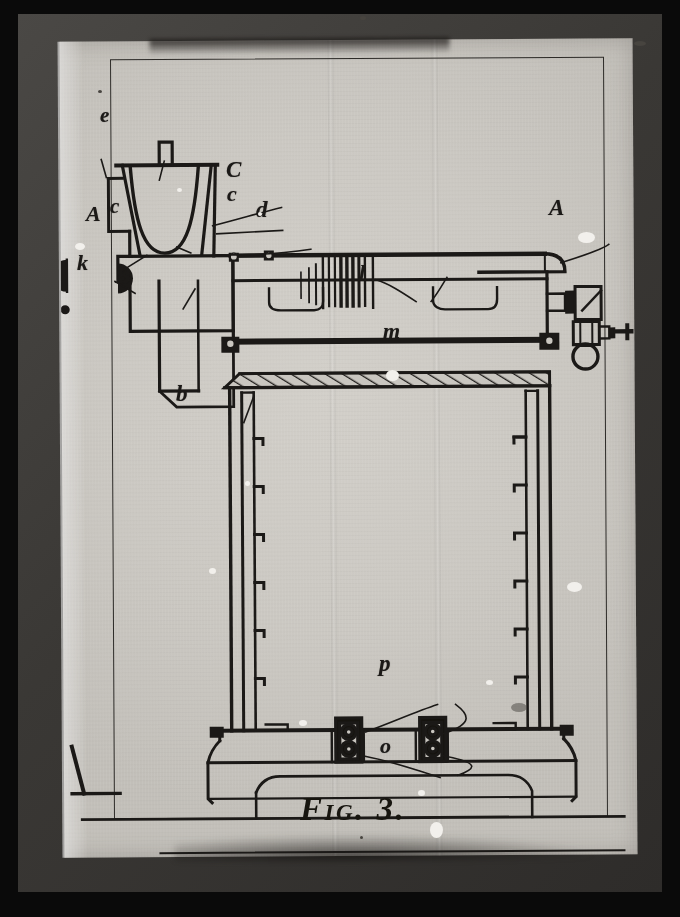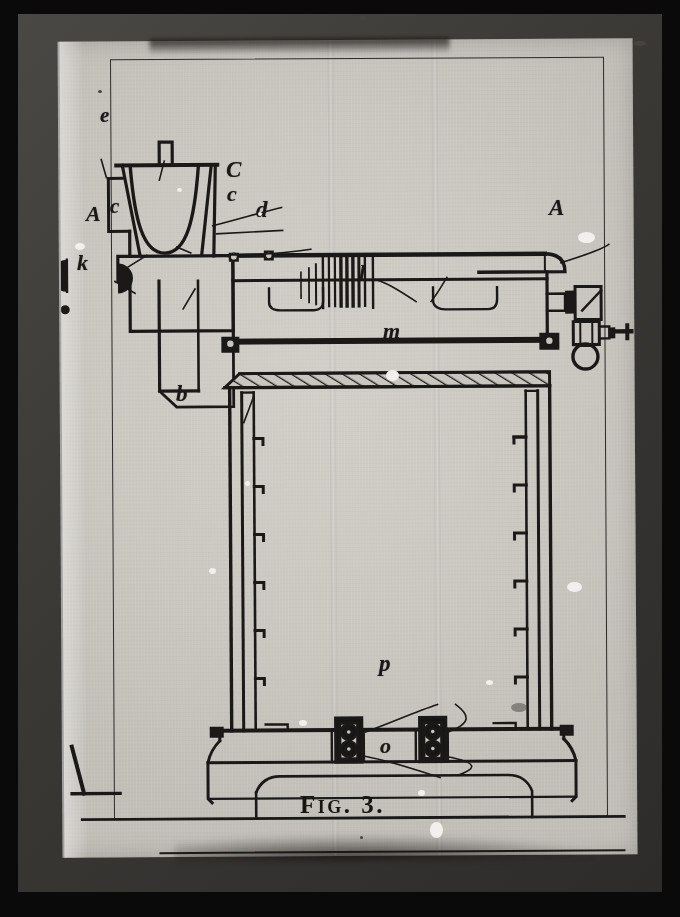--- a/index.html
+++ b/index.html
@@ -55,22 +55,22 @@
          filter:blur(.4px);pointer-events:none;}
   .dspeck{position:absolute;background:#47443f;border-radius:50%;
           filter:blur(.5px);pointer-events:none;}
 
   
   .lbl{position:absolute;font-family:"Liberation Serif",serif;font-style:italic;
        color:#1b1917;line-height:1;text-shadow:0 0 1px rgba(40,38,34,.5);
        white-space:nowrap;}
   .lbl.cap{font-style:italic;font-weight:700;}
   #caption{position:absolute;left:300px;top:791px;
-           font-family:"Liberation Serif",serif;
-           font-size:25px;letter-spacing:2.5px;color:#17150f;
+           font-family:"Liberation Serif",serif;font-style:italic;
+           font-size:33px;letter-spacing:2.5px;color:#17150f;
            font-variant:small-caps;font-weight:600;white-space:nowrap;}
 </style>
 </head>
 <body>
 
 <div id="plate">
 
   <div id="mount"></div>
 
   <div id="sheet">

